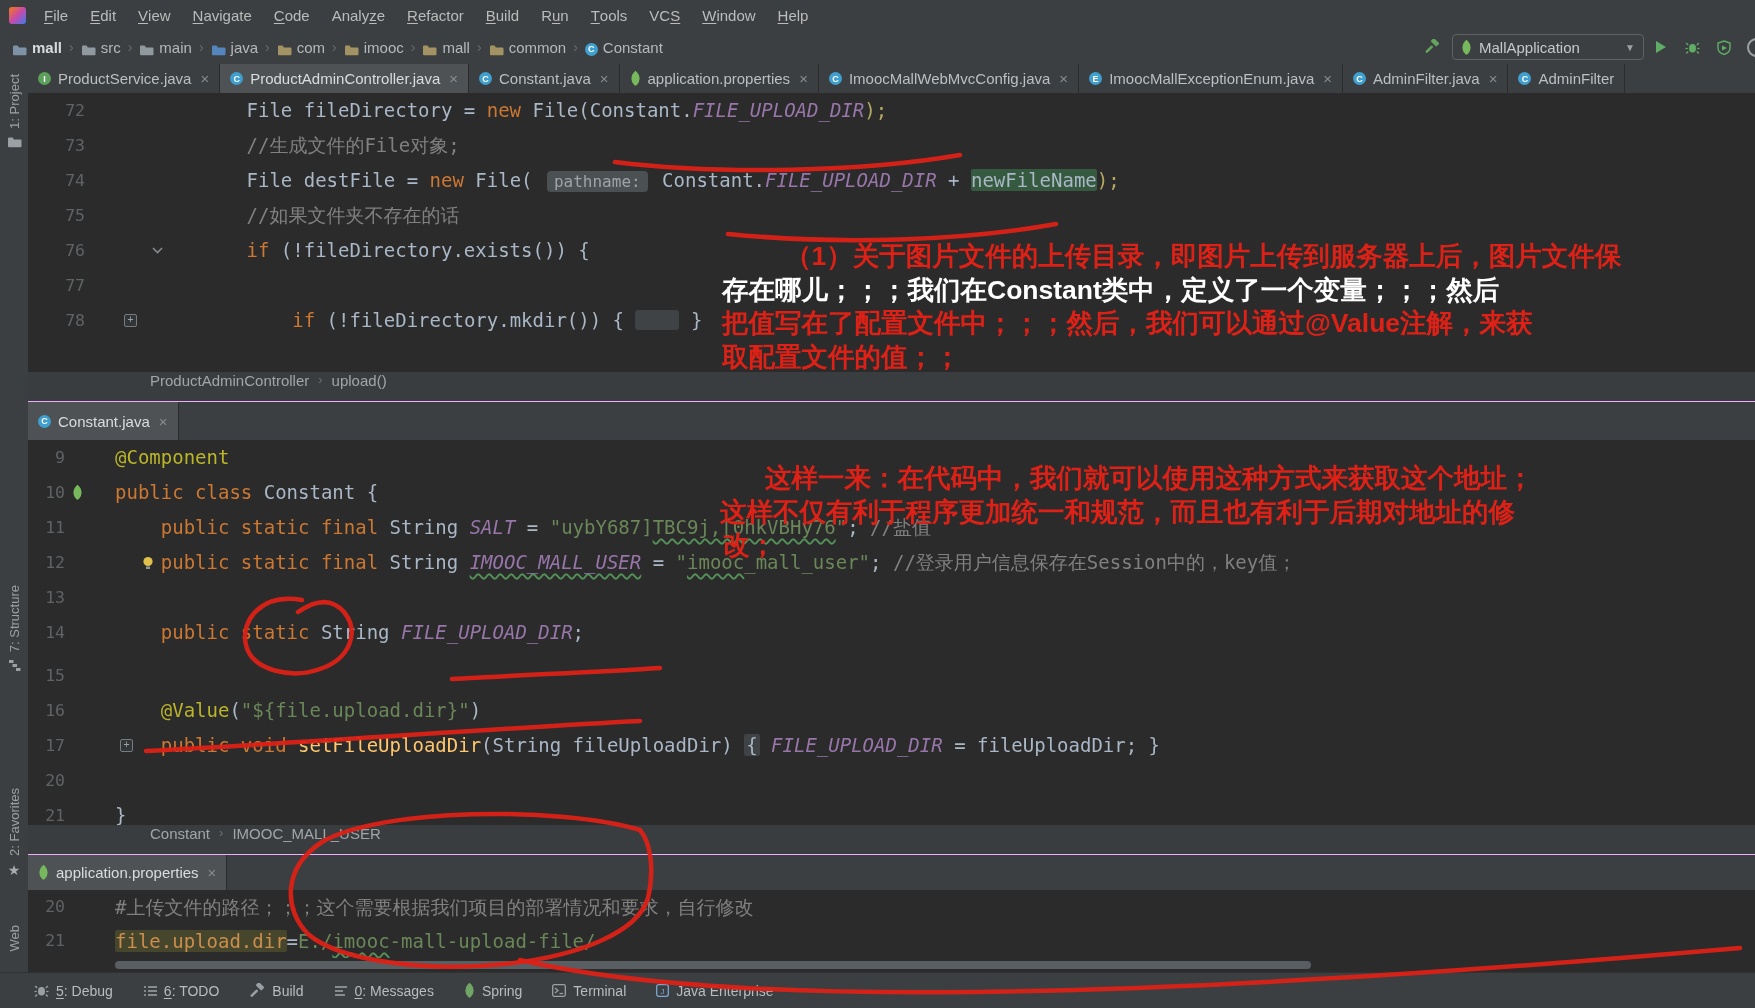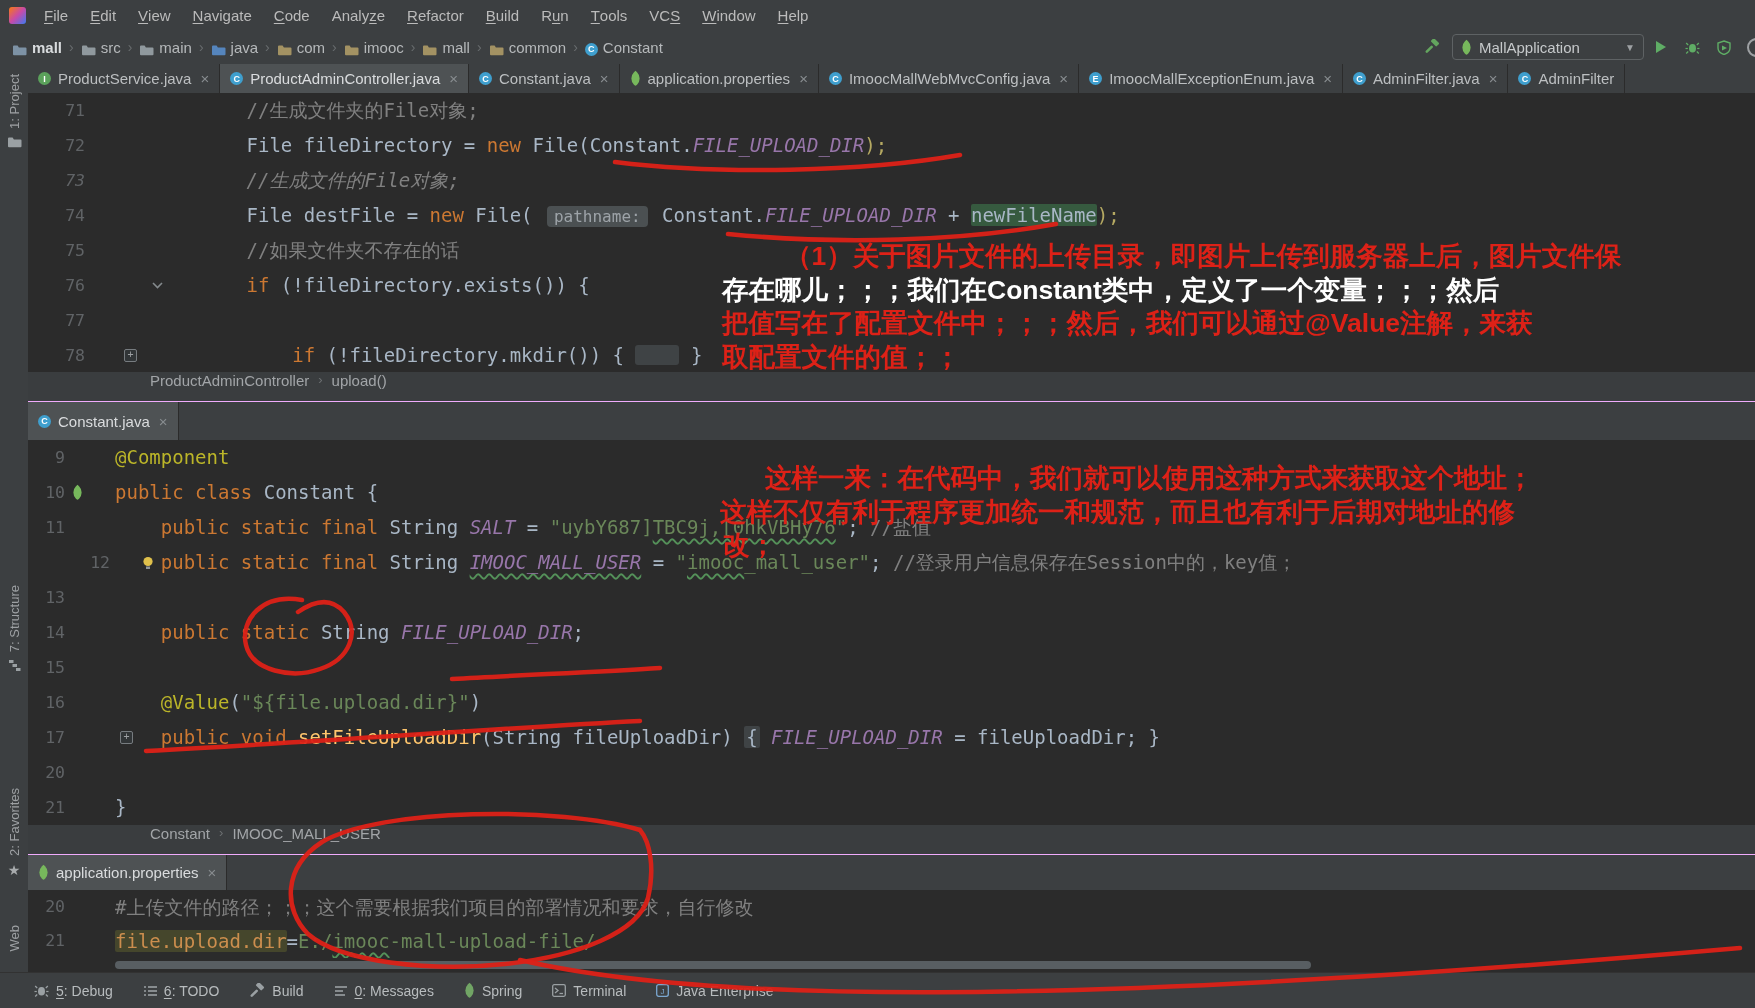--- a/index.html
+++ b/index.html
@@ -329,28 +329,24 @@
     </div>
     <div class="tab">
       <span style="display: inline-flex; align-items: center;">
         <span class="cic" style="background:#3f9fce">C</span>
       </span>
       <span>AdminFilter</span>
     </div>
   </div>
 <div class="abs codearea" id="code1">
     <div class="code-line" style="height: 35px;">
-      <span class="ln" style="width: 57px; line-height: 35px;">71</span>
-      <span class="ctext" style="left: 127px; line-height: 35px;"><span class="com">        //生成文件夹的File对象;</span></span>
-    </div>
-    <div class="code-line" style="height: 35px;">
       <span class="ln" style="width: 57px; line-height: 35px;">72</span>
       <span class="ctext" style="left: 127px; line-height: 35px;"><span>        File fileDirectory = </span><span class="kw">new</span><span> File(Constant.</span><span class="field">FILE_UPLOAD_DIR</span><span class="warn">);</span></span>
     </div>
-    <div class="code-line" style="height: 35px; font-style: italic;">
+    <div class="code-line" style="height: 35px;">
       <span class="ln" style="width: 57px; line-height: 35px;">73</span>
       <span class="ctext" style="left: 127px; line-height: 35px;"><span class="com">        //生成文件的File对象;</span></span>
     </div>
     <div class="code-line" style="height: 35px;">
       <span class="ln" style="width: 57px; line-height: 35px;">74</span>
       <span class="ctext" style="left: 127px; line-height: 35px;"><span>        File destFile = </span><span class="kw">new</span><span> File( </span><span class="hint">pathname:</span><span> Constant.</span><span class="field">FILE_UPLOAD_DIR</span><span> + </span><span class="hl">newFileName</span><span class="warn">);</span></span>
     </div>
     <div class="code-line" style="height: 35px;">
       <span class="ln" style="width: 57px; line-height: 35px;">75</span>
       <span class="ctext" style="left: 127px; line-height: 35px;"><span class="com">        //如果文件夹不存在的话</span></span>
@@ -400,38 +396,38 @@
       <span class="gic" style="left: 44px; top: 0px; height: 35px;">
         <span class="leaf" style="background:#77b85c"></span>
       </span>
       <span class="ctext" style="left: 87px; line-height: 35px;"><span class="kw">public class </span><span>Constant {</span></span>
     </div>
     <div class="code-line" style="height: 35px;">
       <span class="ln" style="width: 37px; line-height: 35px;">11</span>
       <span class="ctext" style="left: 87px; line-height: 35px;"><span>    </span><span class="kw">public static final</span><span> String </span><span class="field">SALT</span><span> = </span><span class="str">"uybY687]</span><span class="str squig">TBC9j,[0hkVBHy76</span><span class="str">"</span><span>; </span><span class="com">//盐值</span></span>
     </div>
     <div class="code-line" style="height: 35px;">
-      <span class="ln" style="width: 37px; line-height: 35px; margin-left: 45px;">12</span>
+      <span class="ln" style="width: 37px; line-height: 35px;">12</span>
       <span class="gic" style="left: 114px; top: 0px; height: 35px;">
         <svg width="12" height="14" viewBox="0 0 12 14">
           <circle cx="6" cy="5.5" r="4.6" fill="#dfc04b"></circle>
           <rect x="4" y="10.5" width="4" height="2.5" fill="#90969a"></rect>
         </svg>
       </span>
       <span class="ctext" style="left: 87px; line-height: 35px;"><span>    </span><span class="kw">public static final</span><span> String </span><span class="field squig">IMOOC_MALL_USER</span><span> = </span><span class="str">"</span><span class="str squig">imooc</span><span class="str">_mall_user"</span><span>; </span><span class="com">//登录用户信息保存在Session中的，key值；</span></span>
     </div>
     <div class="code-line" style="height: 35px;">
       <span class="ln" style="width: 37px; line-height: 35px;">13</span>
       <span class="ctext" style="left: 87px; line-height: 35px;"></span>
     </div>
     <div class="code-line" style="height: 35px;">
       <span class="ln" style="width: 37px; line-height: 35px;">14</span>
       <span class="ctext" style="left: 87px; line-height: 35px;"><span>    </span><span class="kw">public static</span><span> String </span><span class="field">FILE_UPLOAD_DIR</span><span>;</span></span>
     </div>
-    <div class="code-line" style="height: 35px;">
+    <div class="code-line" style="height: 35px; margin-top: 8px;">
       <span class="ln" style="width: 37px; line-height: 35px;">15</span>
       <span class="ctext" style="left: 87px; line-height: 35px;"></span>
     </div>
     <div class="code-line" style="height: 35px;">
       <span class="ln" style="width: 37px; line-height: 35px;">16</span>
       <span class="ctext" style="left: 87px; line-height: 35px;"><span>    </span><span class="ann">@Value</span><span>(</span><span class="str">"${file.upload.dir}"</span><span>)</span></span>
     </div>
     <div class="code-line" style="height: 35px;">
       <span class="ln" style="width: 37px; line-height: 35px;">17</span>
       <span class="gic" style="left: 92px; top: 0px; height: 35px;">

